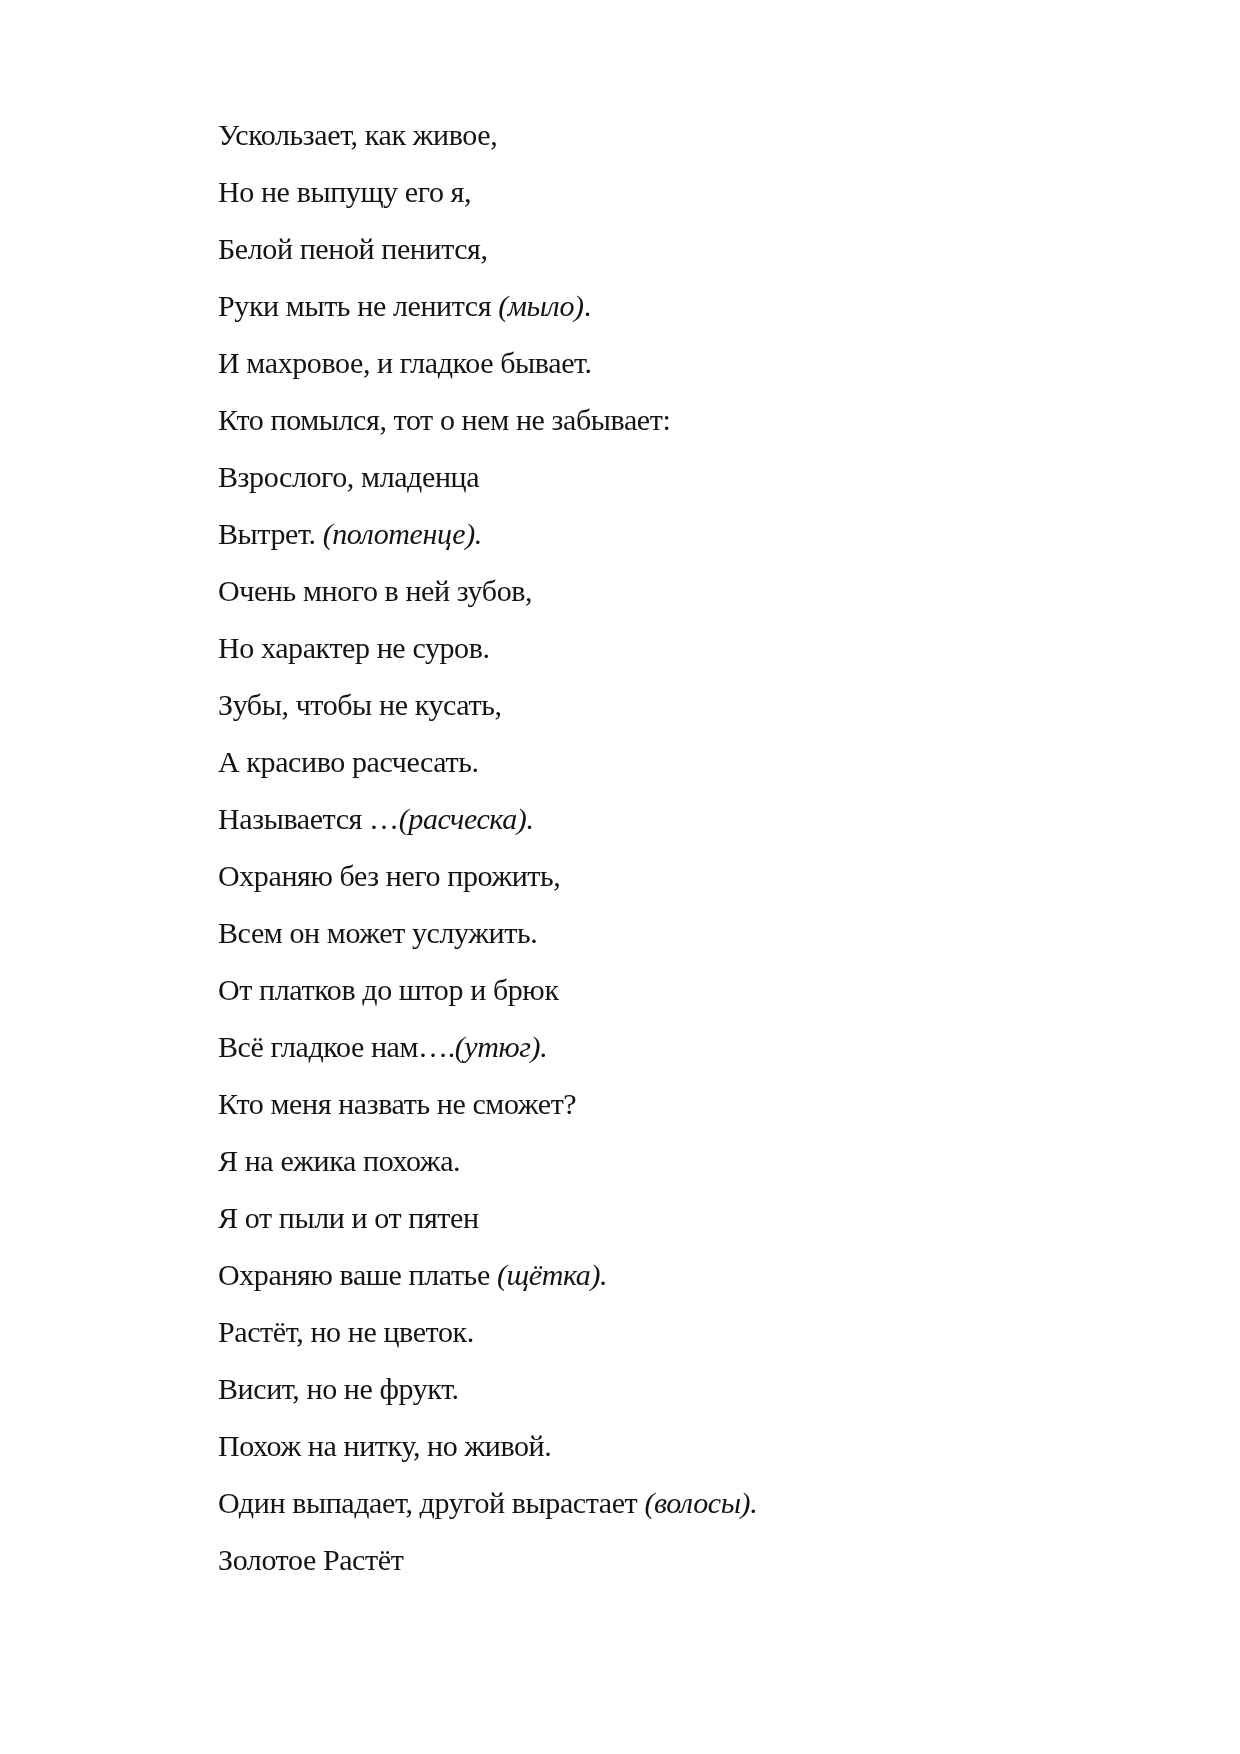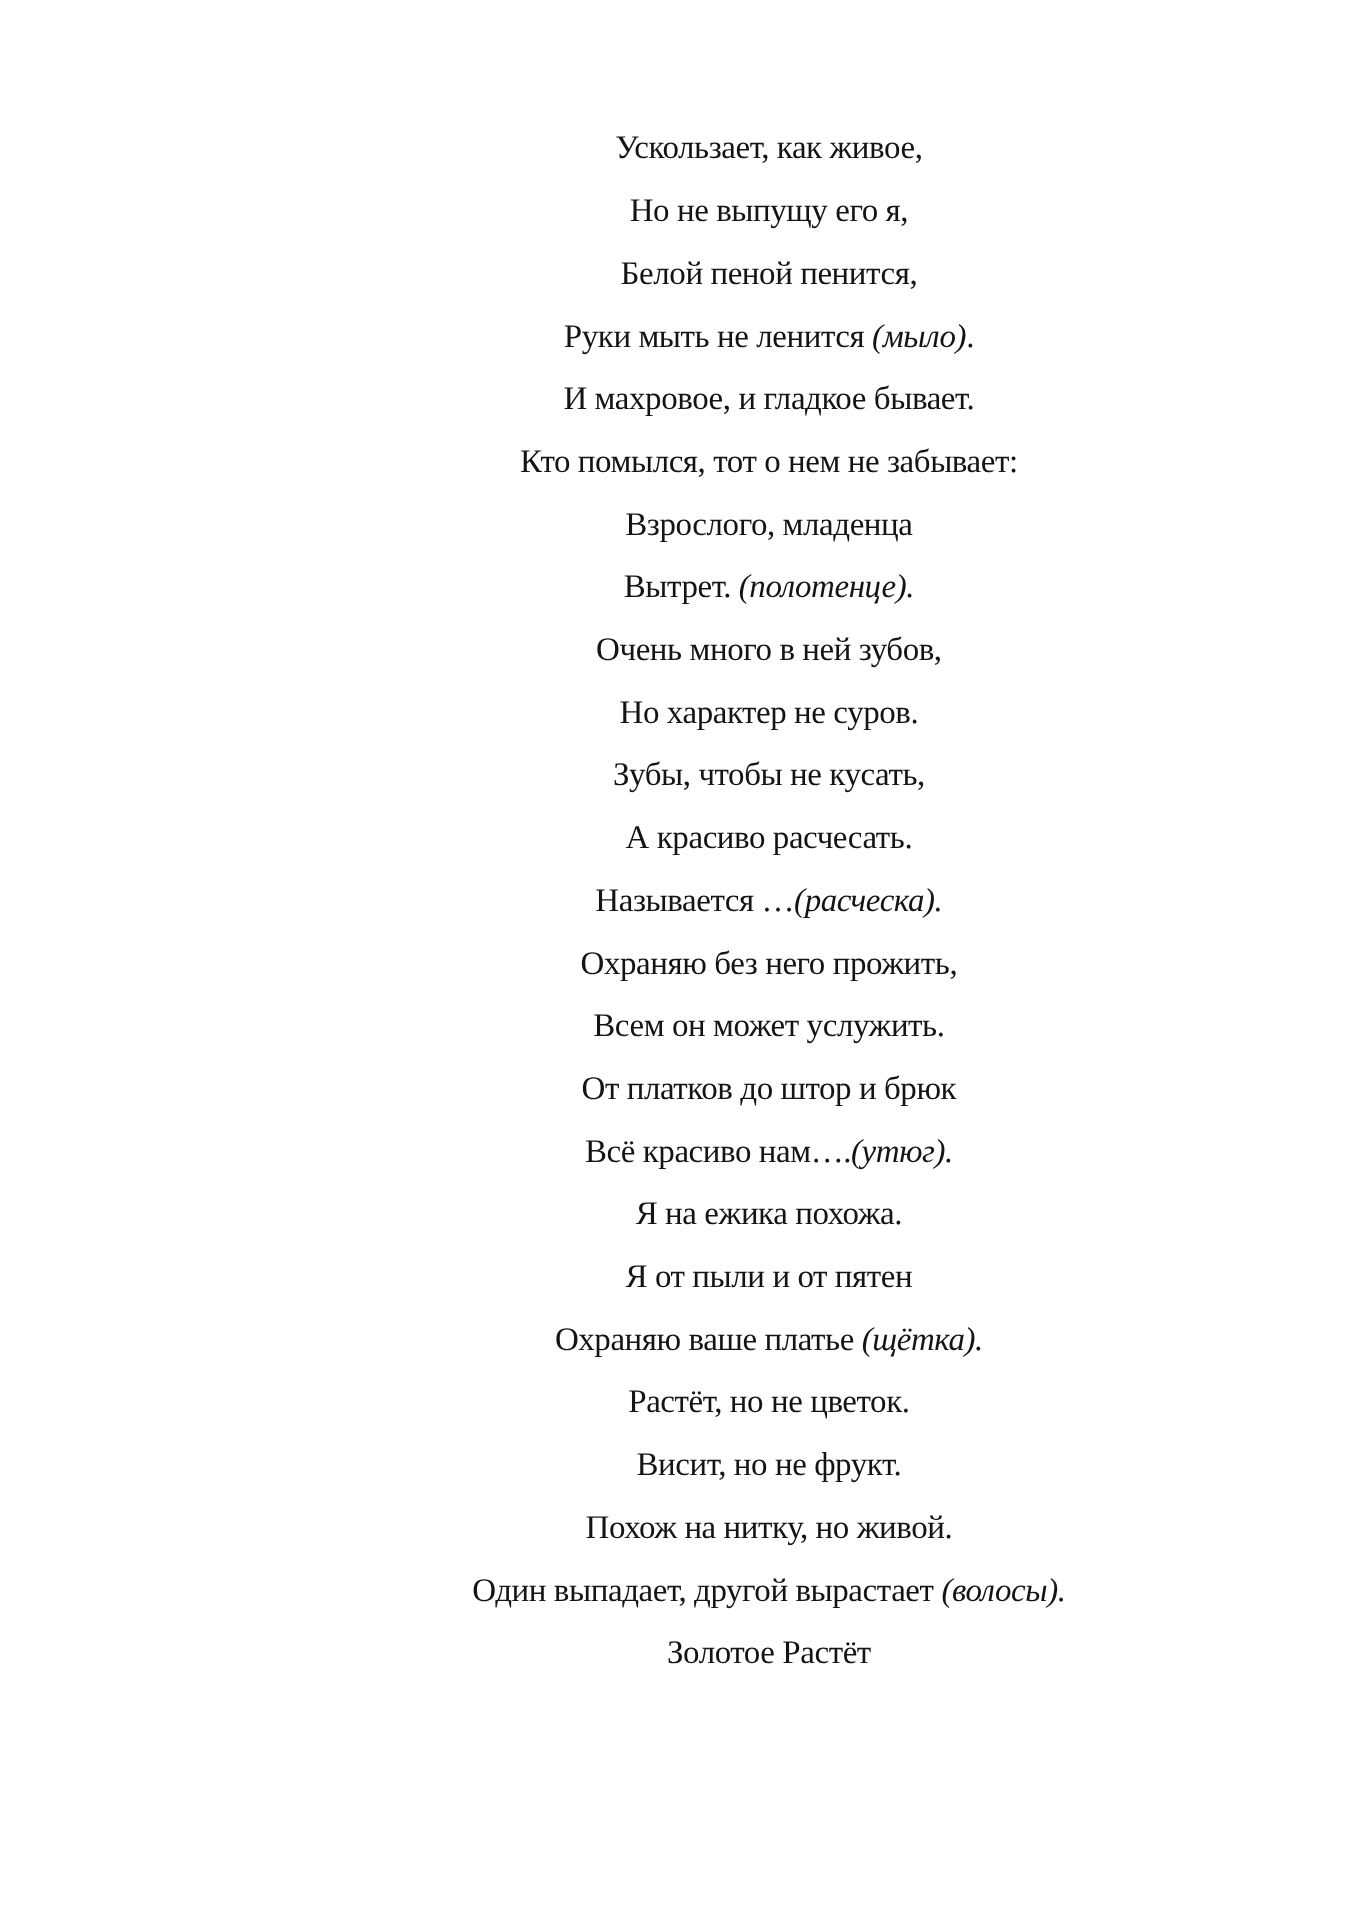--- a/index.html
+++ b/index.html
@@ -14,21 +14,20 @@
     position: relative;
     overflow: hidden;
     font-family: "Liberation Serif", "DejaVu Serif", serif;
     color: #141414;
   }
   .doc {
     position: absolute;
     left: 218px;
     top: 106px;
     right: 60px;
-    text-align: center;
   }
   .line {
     margin: 0;
     padding: 0;
     height: 57px;
     line-height: 57px;
     font-size: 30px;
     letter-spacing: -0.4px;
     white-space: pre;
     font-weight: 400;
@@ -69,22 +68,23 @@
 
 
     <p class="line"><span class="t">Называется …</span><span class="answer">(расческа).</span><span class="t"></span></p>
 
     <p class="line"><span class="t">Охраняю без него прожить,</span><span class="answer"></span><span class="t"></span></p>
 
     <p class="line"><span class="t">Всем он может услужить.</span><span class="answer"></span><span class="t"></span></p>
 
     <p class="line"><span class="t">От платков до штор и брюк</span><span class="answer"></span><span class="t"></span></p>
 
-    <p class="line"><span class="t">Всё красиво нам….</span><span class="answer">(утюг).</span><span class="t"></span></p>
+    <p class="line"><span class="t">Всё гладкое нам….</span><span class="answer">(утюг).</span><span class="t"></span></p>
 
+    <p class="line"><span class="t">Кто меня назвать не сможет?</span><span class="answer"></span><span class="t"></span></p>
 
     <p class="line"><span class="t">Я на ежика похожа.</span><span class="answer"></span><span class="t"></span></p>
 
     <p class="line"><span class="t">Я от пыли и от пятен</span><span class="answer"></span><span class="t"></span></p>
 
     <p class="line"><span class="t">Охраняю ваше платье </span><span class="answer">(щётка).</span><span class="t"></span></p>
 
     <p class="line"><span class="t">Растёт, но не цветок.</span><span class="answer"></span><span class="t"></span></p>
 
     <p class="line"><span class="t">Висит, но не фрукт.</span><span class="answer"></span><span class="t"></span></p>

